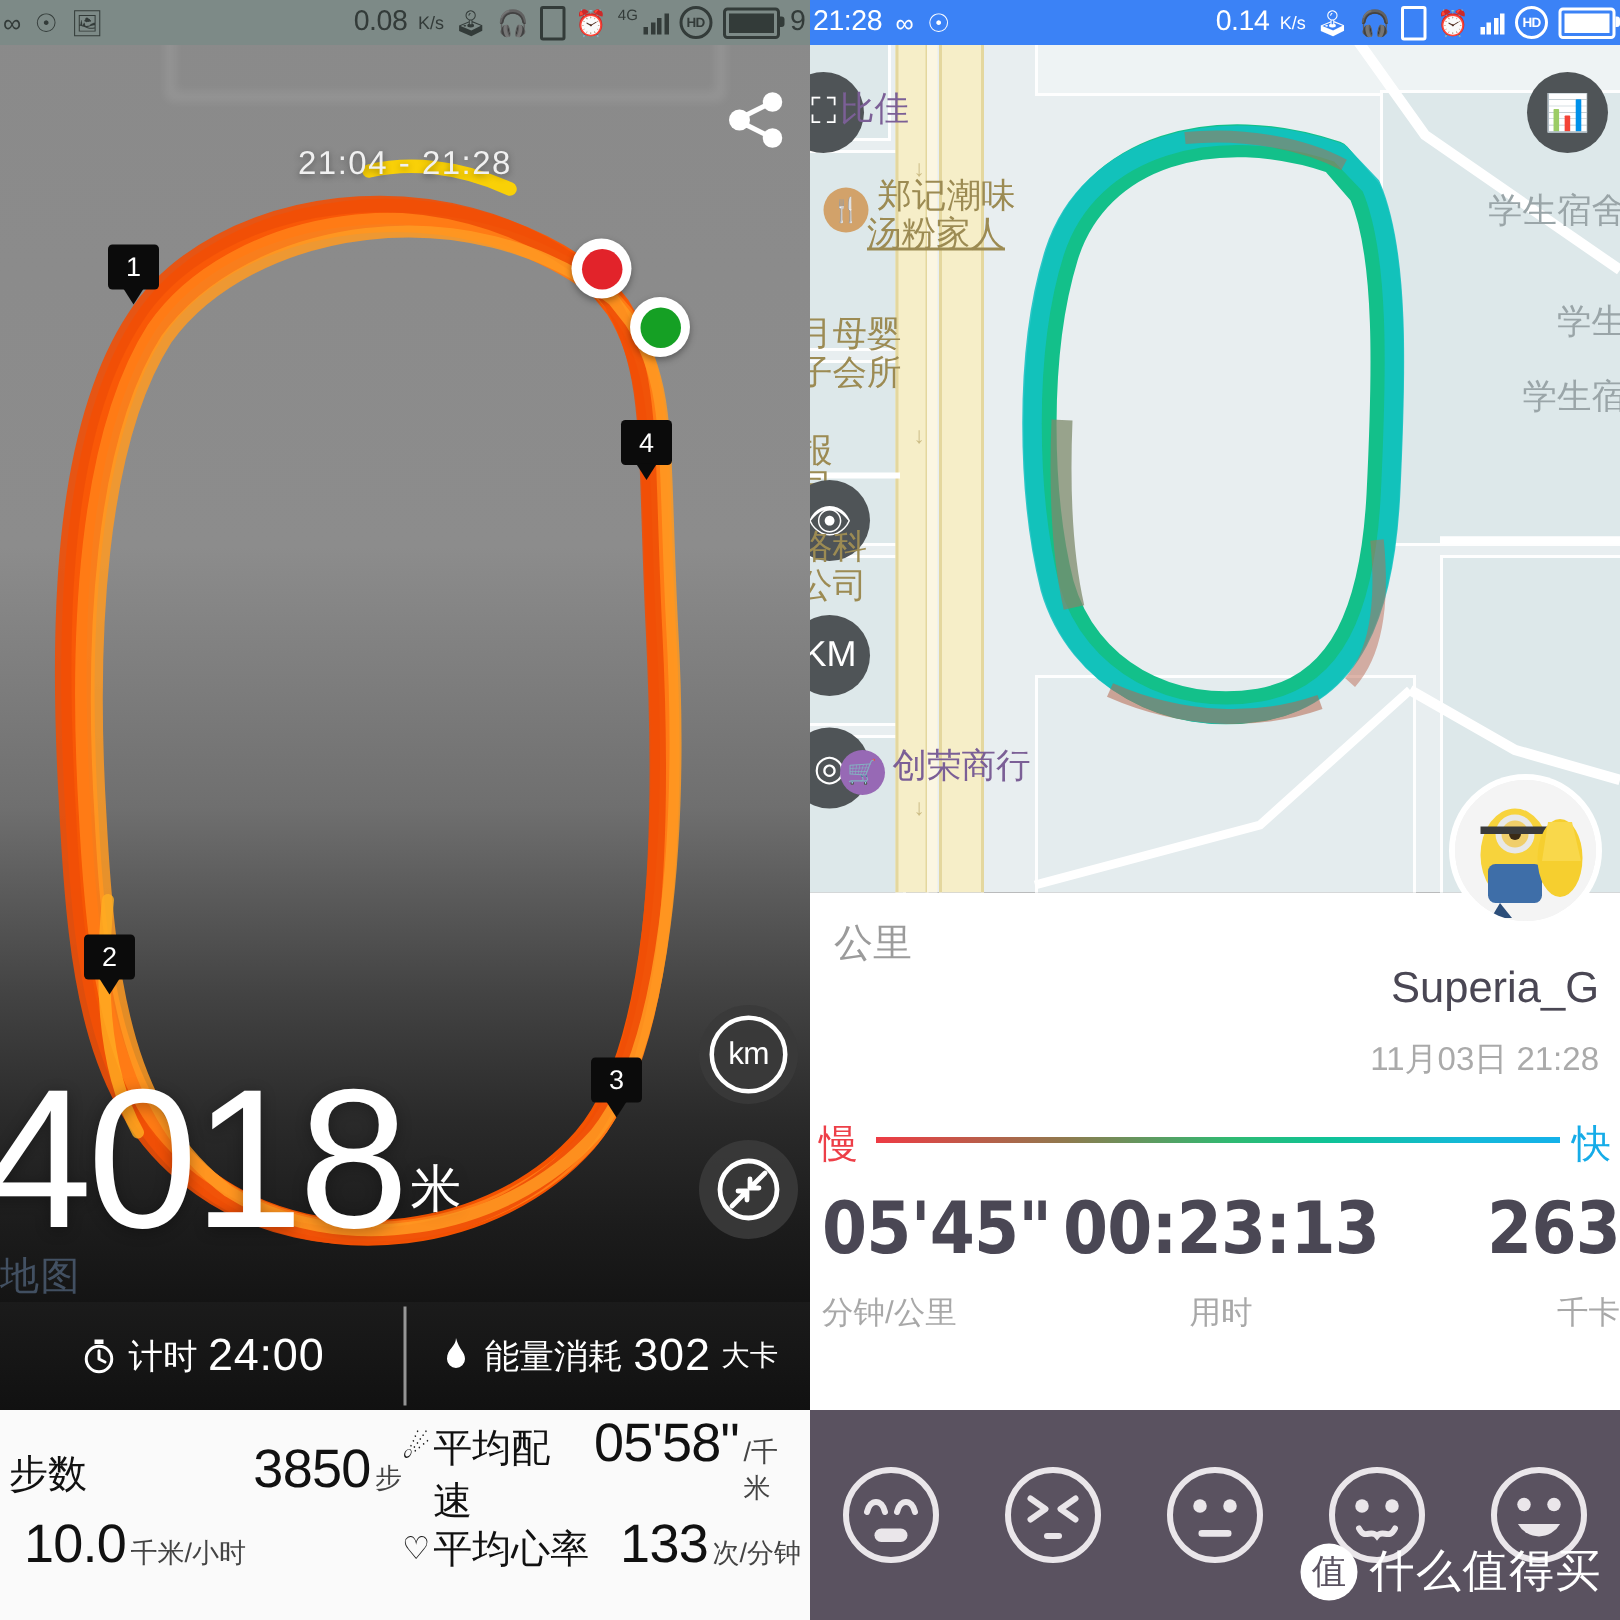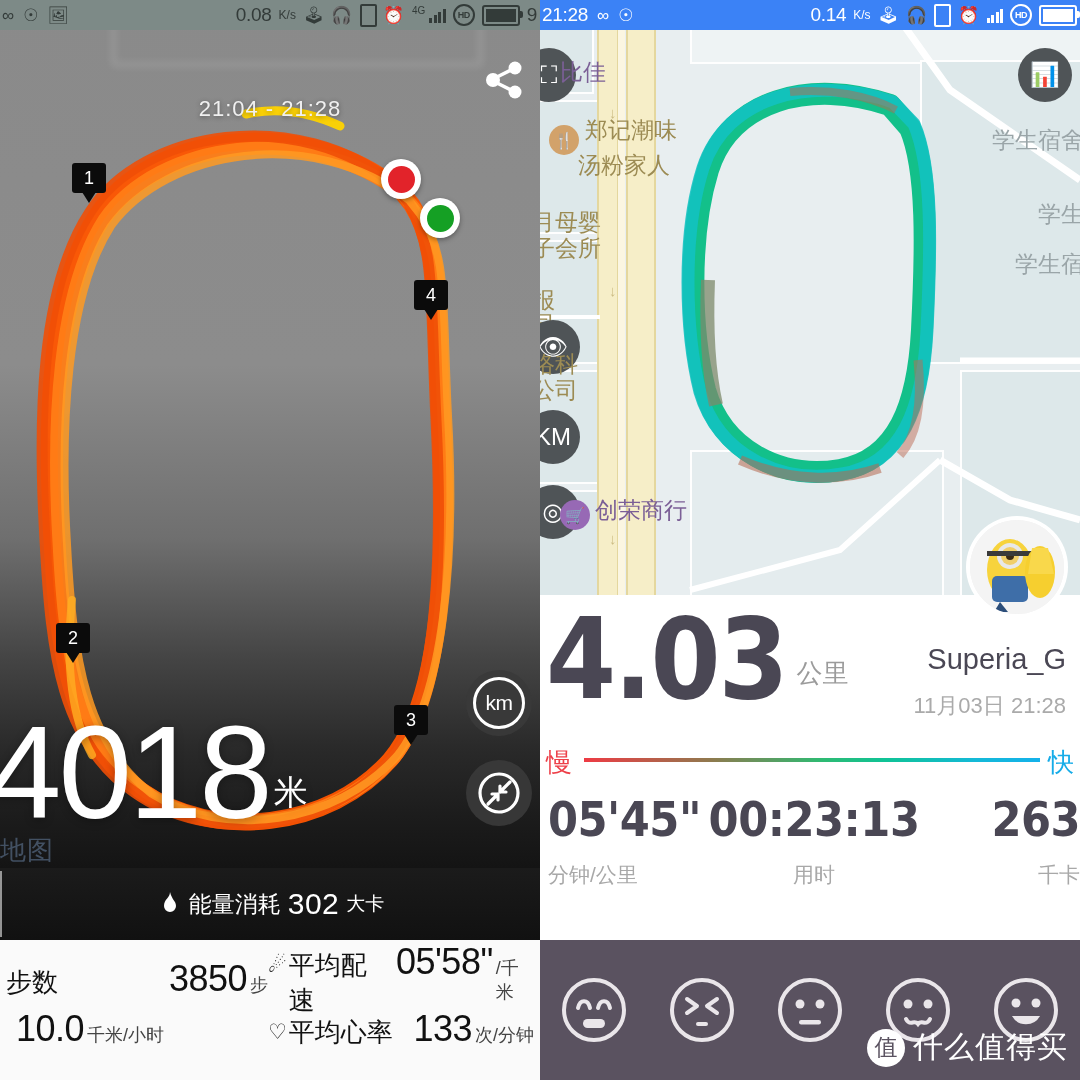--- a/index.html
+++ b/index.html
@@ -309,20 +309,29 @@
 
       <div id="big-distance">
         <span class="num">4018</span>
         <span class="unit">米</span>
       </div>
 
       <div id="amap-mark">地图</div>
     </div>
 
     <div id="left-stats-dark">
+      <div class="dark-stat">
+        <svg width="26" height="26" viewBox="0 0 26 26">
+          <circle cx="13" cy="15" r="8.5" fill="none" stroke="#fff" stroke-width="2"></circle>
+          <path d="M13,15 L13,9.5 M13,15 L17,17" stroke="#fff" stroke-width="2" stroke-linecap="round"></path>
+          <rect x="10" y="2" width="6" height="3" fill="#fff"></rect>
+        </svg>
+        <span class="lbl">计时</span>
+        <span class="val">24:00</span>
+      </div>
       <div id="dark-divider"></div>
       <div class="dark-stat">
         <svg width="24" height="26" viewBox="0 0 24 26">
           <path d="M12,1 C12,7 6,8 6,15 a6,6 0 0 0 12,0 C18,10 14,9 12,1 Z" fill="#fff"></path>
         </svg>
         <span class="lbl">能量消耗</span>
         <span class="val">302</span>
         <span class="unit">大卡</span>
       </div>
     </div>
@@ -419,21 +428,21 @@
         <path d="M200,430 C250,452 300,452 340,438" fill="none" stroke="#b4674f" stroke-width="10" opacity="0.55"></path>
         <path d="M378,330 C382,370 378,405 360,425" fill="none" stroke="#bb6a53" stroke-width="9" opacity="0.5"></path>
         <path d="M250,62 C290,58 330,66 356,80" fill="none" stroke="#b46a50" stroke-width="8" opacity="0.5"></path>
       </svg>
 
       <div class="poi-dark" style="left:-18px; top:18px;">⛶</div>
       <div class="poi poi-purple" style="left:20px; top:30px;">比佳</div>
       <div class="arrow-down" style="left:69px; top:74px;">↓</div>
       <div class="poi-ico" style="left:9px; top:95px; background:#d2a26a;">🍴</div>
       <div class="poi poi-gold" style="left:45px; top:88px;">郑记潮味</div>
-      <div class="poi poi-gold" style="left:38px; top:123px;">汤粉家人</div>
+      <div class="poi poi-gold" style="left:38px; top:113px;text-decoration:underline;">汤粉家人</div>
       <div class="poi poi-gold" style="left:-8px; top:180px;">月母婴</div>
       <div class="poi poi-gold" style="left:-8px; top:206px;">子会所</div>
       <div class="arrow-down" style="left:69px; top:252px;">↓</div>
       <div class="poi poi-gold" style="left:-8px; top:258px;">报</div>
       <div class="poi poi-gold" style="left:-8px; top:282px;">司</div>
       <div class="poi-dark" style="left:-14px; top:290px;">👁</div>
       <div class="poi poi-gold" style="left:-8px; top:322px;">络科</div>
       <div class="poi poi-gold" style="left:-8px; top:348px;">公司</div>
       <div class="poi-dark" style="left:-14px; top:380px;">KM</div>
       <div class="poi-dark" style="left:-14px; top:455px;">◎</div>
@@ -459,21 +468,20 @@
           <circle cx="40" cy="36" r="9" fill="#f0ce6a"></circle>
           <circle cx="40" cy="36" r="4" fill="#3a2a16"></circle>
           <rect x="17" y="31" width="46" height="5" fill="#3a3a3a"></rect>
           <ellipse cx="70" cy="52" rx="15" ry="26" fill="#f6cf2f"></ellipse>
           <path d="M62,28 L78,28 L84,54 L58,54 Z" fill="#f9d84b"></path>
           <path d="M30,82 L24,92 L38,92 Z" fill="#2c4e7a"></path>
         </svg>
       </div>
 
       <div id="distance-big">
-        <span class="num">4.03</span>
         <span class="unit">公里</span>
       </div>
 
       <div id="user-name">Superia_G</div>
       <div id="user-date">11月03日 21:28</div>
 
       <div id="speed-bar-wrap">
         <span id="speed-slow">慢</span>
         <div id="speed-bar"></div>
         <span id="speed-fast">快</span>

